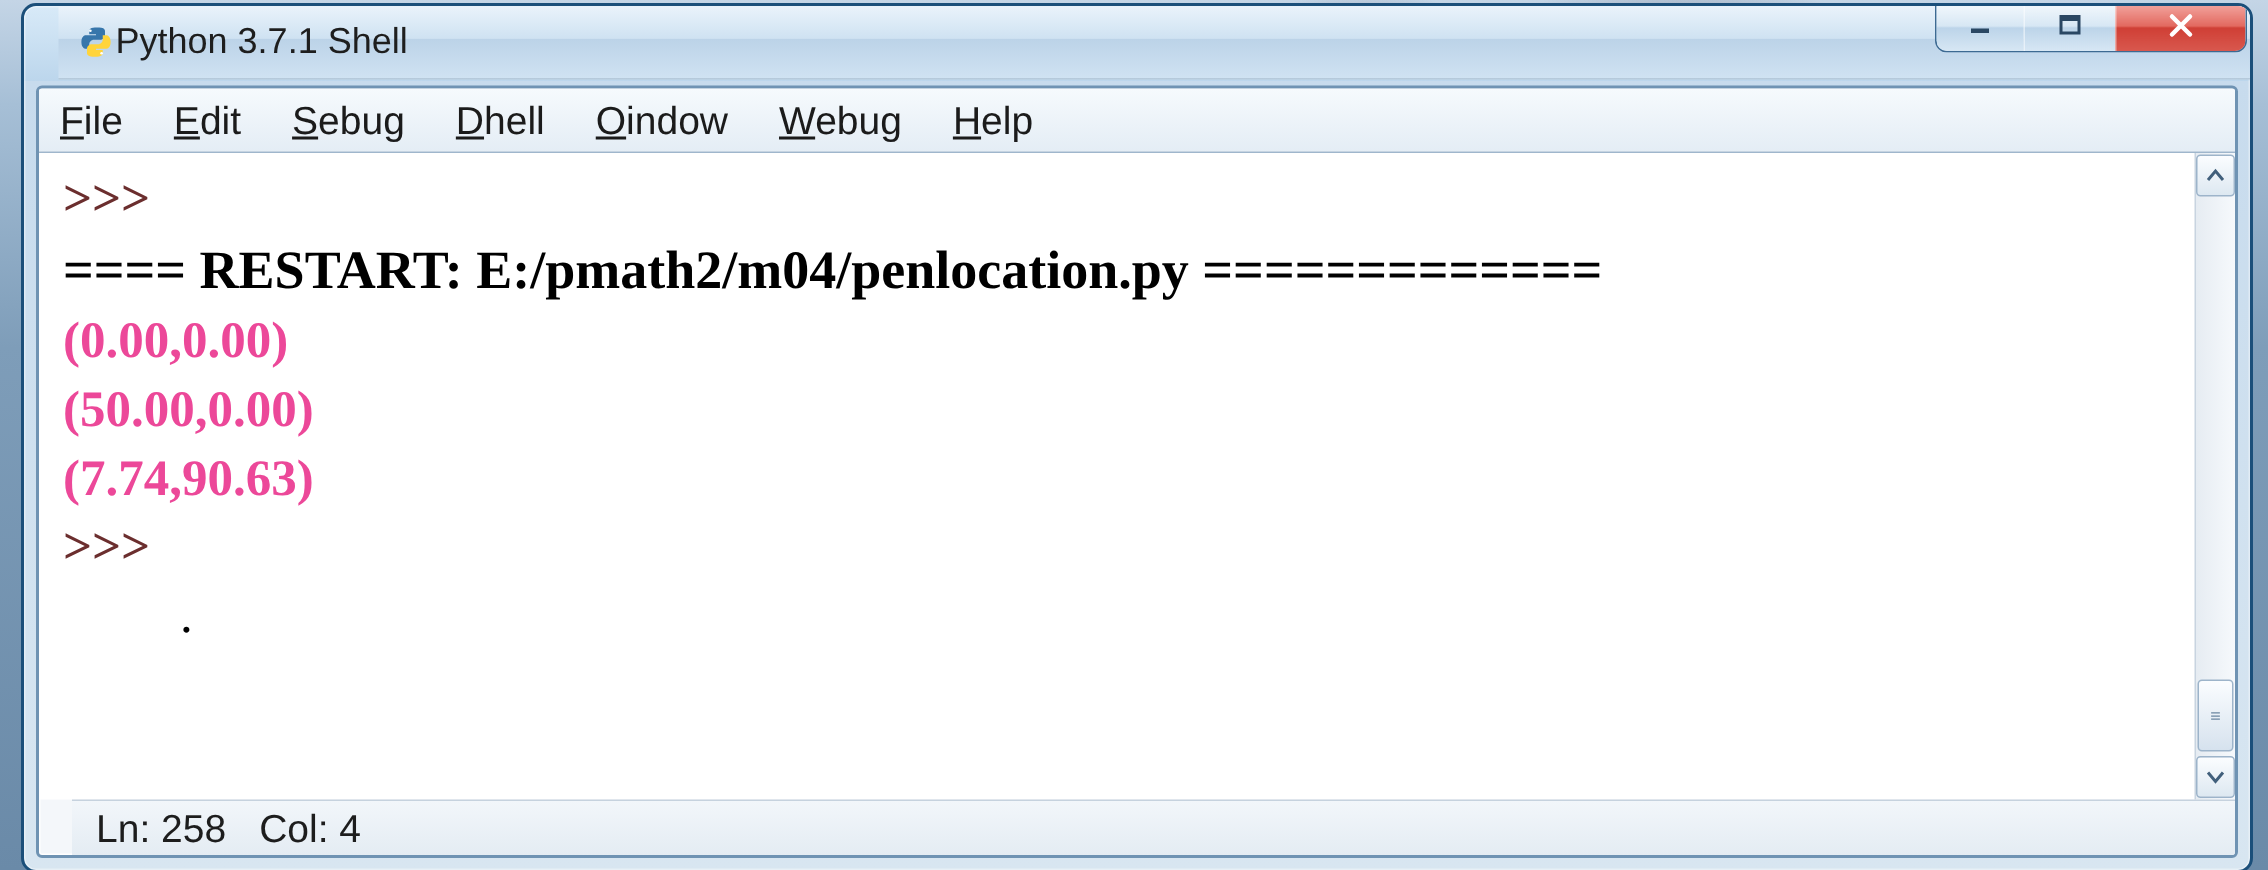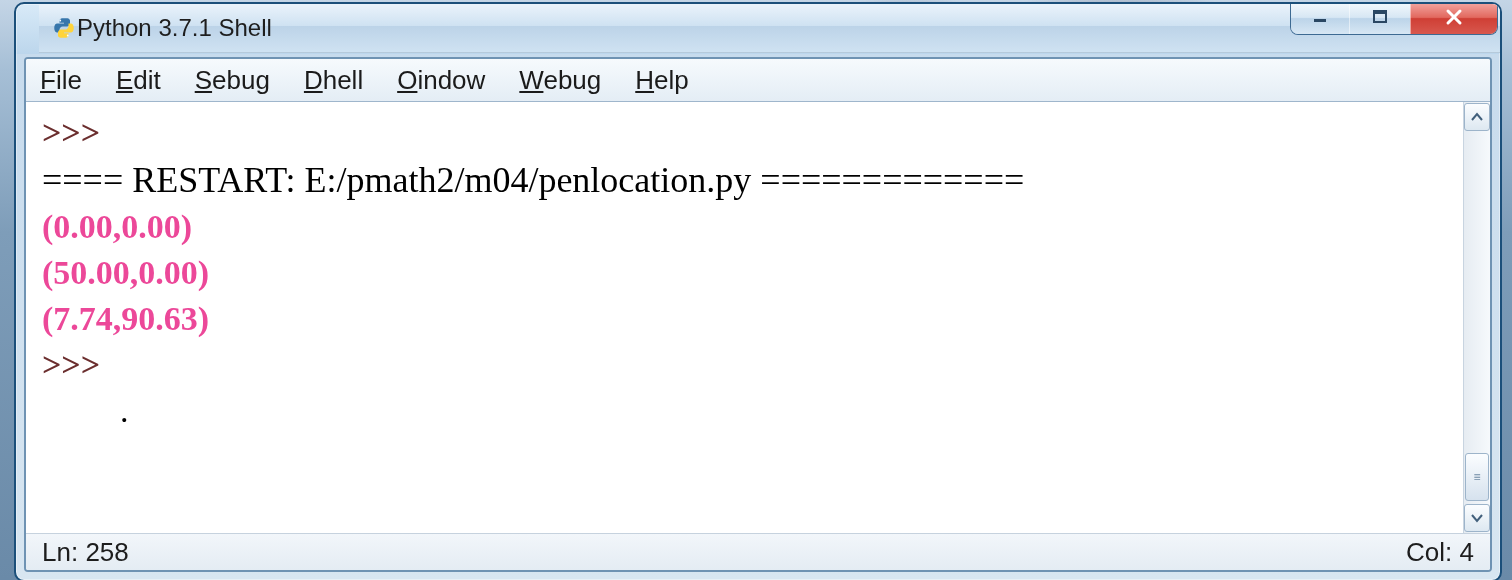--- a/index.html
+++ b/index.html
@@ -67,21 +67,21 @@
   .body{
     flex:1 1 auto;display:flex;background:#fff;
   }
   .shell{
     flex:1 1 auto;padding:8px 16px 6px 16px;
     font-family:"Times New Roman",Georgia,serif;
     font-size:34px;line-height:1.35;
     overflow:hidden;white-space:pre;
   }
   .prompt{color:#6b2e2e;font-weight:bold}
-  .restart{color:#000;font-weight:normal;font-size:36px}
+  .restart{color:#000;font-weight:bold;font-size:36px}
   .out{color:#ec4899;font-weight:bold}
   .caret-dot{font-family:inherit;font-size:34px;color:#000;margin-left:78px}
   
   .vscroll{
     width:26px;background:linear-gradient(90deg,#e6ecf2,#f6f9fc);
     border-left:1px solid #c8d4e0;display:flex;flex-direction:column;align-items:center;
   }
   .sbtn{
     width:24px;height:26px;margin:1px;
     background:linear-gradient(180deg,#fbfdff,#dde8f1);
@@ -92,22 +92,22 @@
   .sthumb{
     position:absolute;left:1px;right:1px;bottom:2px;height:46px;
     background:linear-gradient(180deg,#fbfdff,#d6e2ee);
     border:1px solid #9db4ca;border-radius:3px;
     display:flex;align-items:center;justify-content:center;
   }
   .sthumb::after{content:"≡";color:#6f8aa4;font-size:12px}
   
   .status{
     height:36px;border-top:1px solid #c6d2de;background:linear-gradient(180deg,#f2f6fa,#e4ecf3);
-    display:flex;align-items:center;justify-content:space-between;padding:0 16px;
-    font-size:26px;color:#1d1d1d;gap:22px;
+    display:flex;align-items:center;justify-content:flex-start;padding:0 16px;
+    font-size:26px;color:#1d1d1d;gap:22px;margin-left:22px;
   }
 </style>
 </head>
 <body>
 
 <div class="desktop"></div>
 
 <div class="win">
 
   <div class="titlebar">

